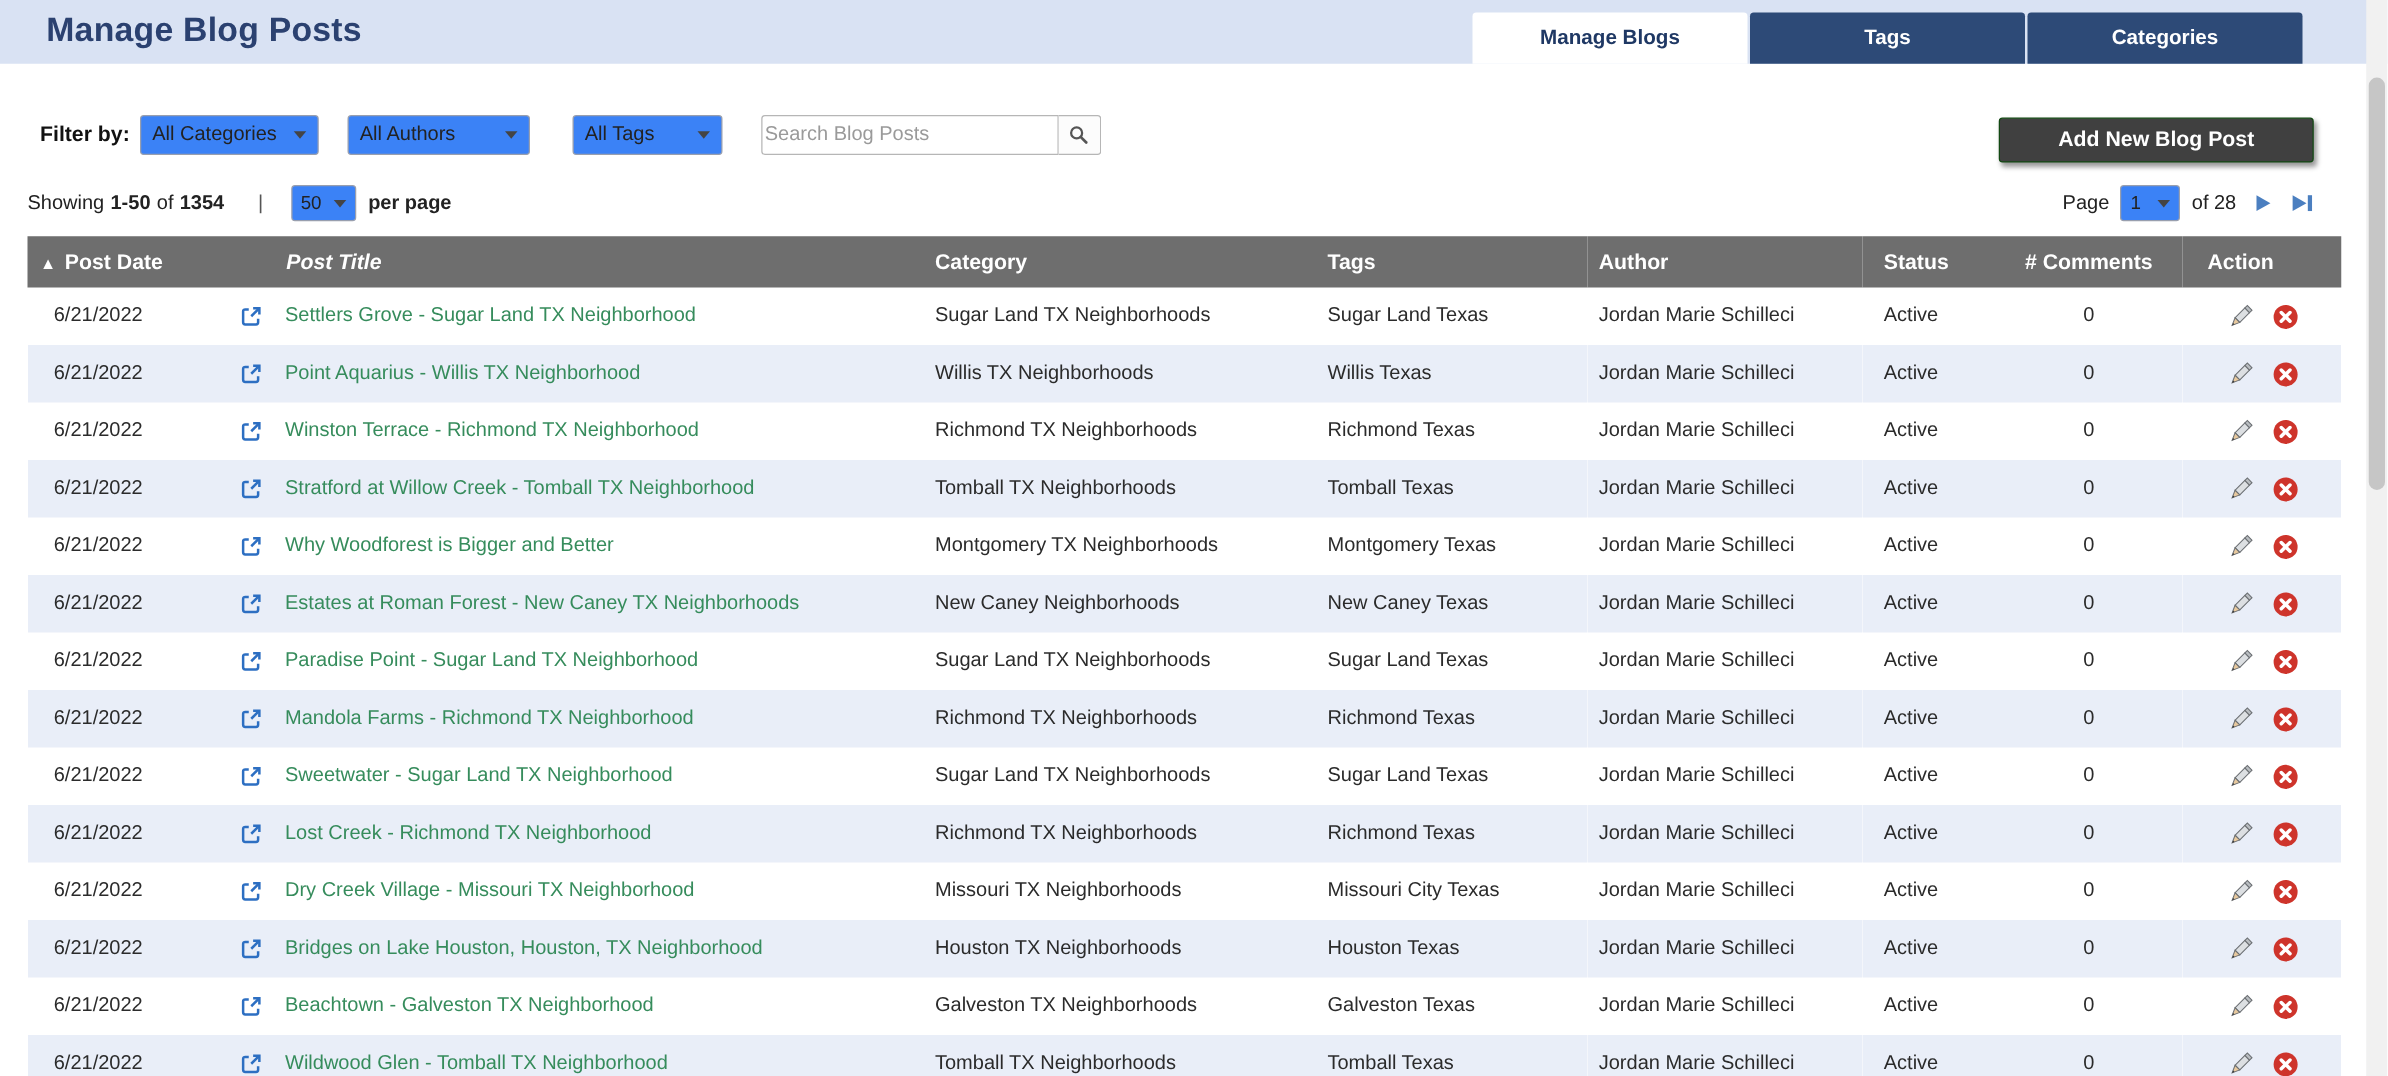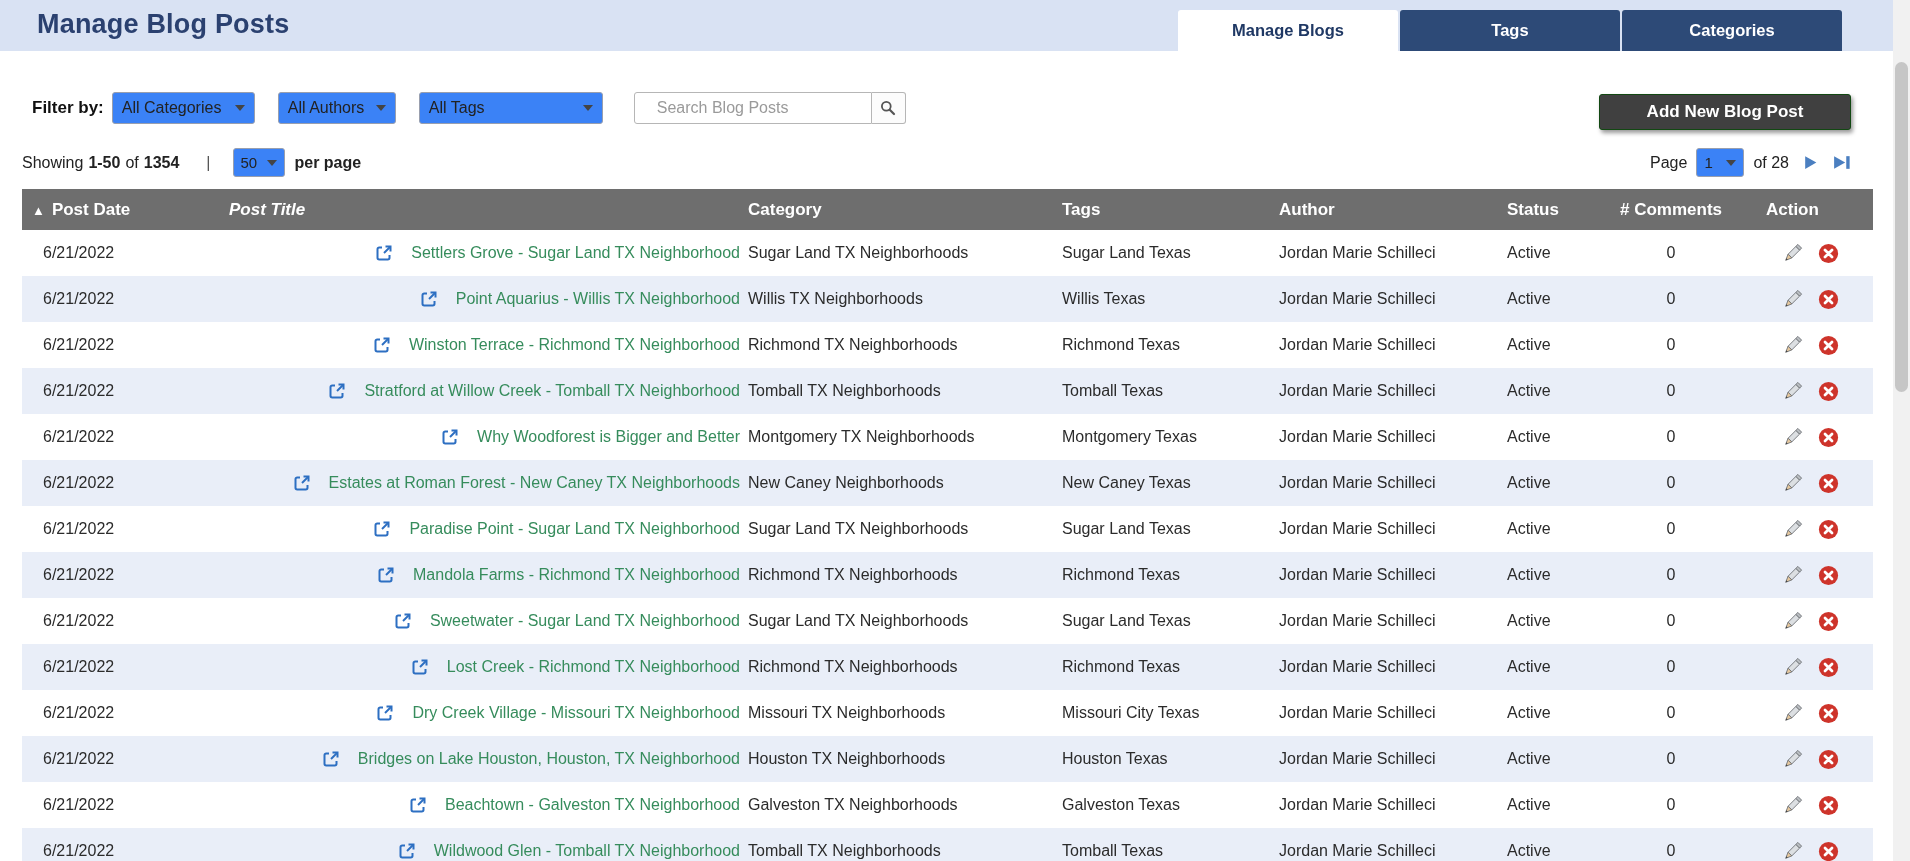--- a/index.html
+++ b/index.html
@@ -19,25 +19,25 @@
 
   
   .filter-bar { position:absolute; top:91px; left:32px; height:34px; display:flex; align-items:center; }
   .filter-label { font-size:17px; font-weight:bold; color:#111; }
   .select { height:32px; background:#3b82f6; border:1px solid #999fae; border-radius:3px;
             display:flex; align-items:center; justify-content:space-between;
             padding:0 9px; font-size:16px; color:#222; cursor:pointer; }
   .chev { width:0; height:0; border-left:5px solid transparent; border-right:5px solid transparent;
           border-top:6px solid #444; margin-left:10px; }
   .sel-cat { width:143px; margin-left:8px; }
-  .sel-auth { width:118px; margin-left:23px; }
-  .sel-tags { width:184px; margin-left:23px; }
+  .sel-auth { width:146px; margin-left:23px; }
+  .sel-tags { width:120px; margin-left:34px; }
   .searchbox { display:flex; margin-left:31px; }
   .search-input { width:238px; height:32px; border:1px solid #b6b6b6; border-radius:3px 0 0 3px;
-                  padding:0 22px; font-size:16px; font-family:"Liberation Sans",sans-serif; color:#333; outline:none; }
+                  padding:0 2px; font-size:16px; font-family:"Liberation Sans",sans-serif; color:#333; outline:none; }
   .search-input::placeholder { color:#9a9a9a; }
   .search-btn { width:34px; height:32px; border:1px solid #b6b6b6; border-left:none; background:#fcfcfc;
                 border-radius:0 3px 3px 0; display:flex; align-items:center; justify-content:center; cursor:pointer; }
   .add-btn { position:absolute; top:94px; right:59px; width:252px; height:36px; background:#404040;
              color:#fff; font-size:17px; font-weight:bold; border:1px solid #124812; border-radius:3px;
              box-shadow:2px 3px 4px rgba(0,0,0,.4); cursor:pointer; font-family:"Liberation Sans",sans-serif; }
 
   
   .meta-bar { position:absolute; top:148px; left:22px; right:59px; height:34px;
               display:flex; align-items:flex-start; justify-content:space-between; font-size:16px; color:#222; }
@@ -63,21 +63,21 @@
   .sort-tri { font-size:13px; margin-right:7px; }
   .th-title { padding-left:49px;font-style:italic; }
   .th-cat, .td-cat { padding-left:8px; }
   .th-tags, .td-tags { padding-left:10px; }
   .th-auth, .td-auth { padding-left:9px; }
   .th-status, .td-status { padding-left:17px; }
   .th-comments { padding-left:24px; }
   .td-comments { text-align:center; }
   .th-action { padding-left:20px; }
   .td-date { padding-left:21px; color:#000; }
-  .td-title-inner { display:flex; align-items:center; padding-left:12px;justify-content:flex-end; }
+  .td-title-inner { display:flex; align-items:center; padding-left:12px; }
   .ext-icon { display:flex; align-items:center; margin-right:18px; cursor:pointer; flex:none; }
   .post-link { color:#368c5c; text-decoration:none; font-size:16px; }
   .action-icons { display:flex; align-items:center; justify-content:center; gap:14px; }
   .icon-btn { display:flex; align-items:center; cursor:pointer; }
 
   
   .scrollbar { position:absolute; top:0; right:0; width:17px; height:861px; background:#f1f1f1; z-index:50; }
   .scroll-thumb { position:absolute; top:62px; left:2px; width:13px; height:330px; background:#c6c6c6; border-radius:7px; }
 </style>
 </head>

